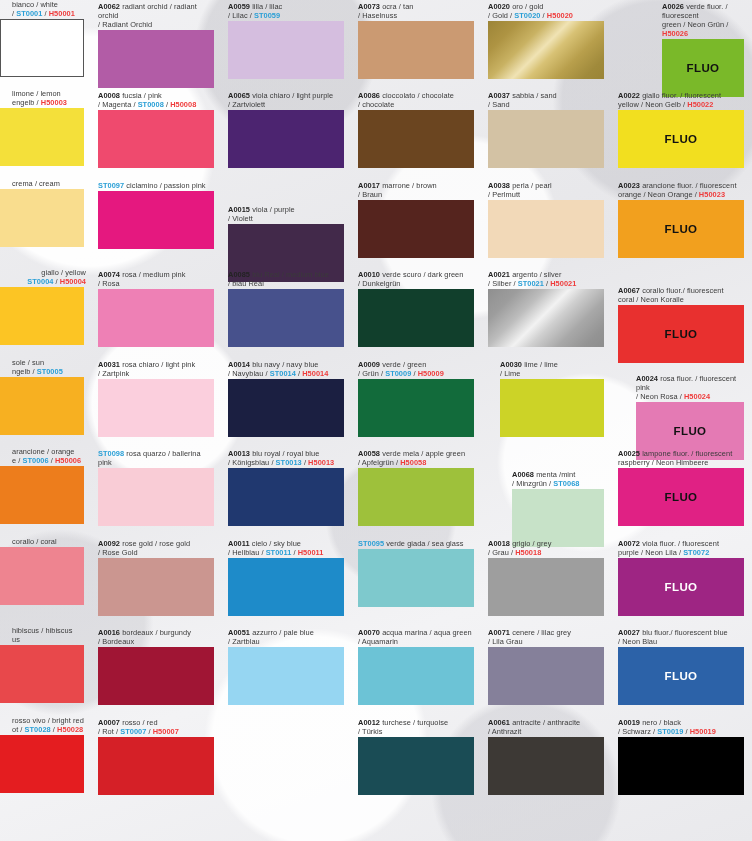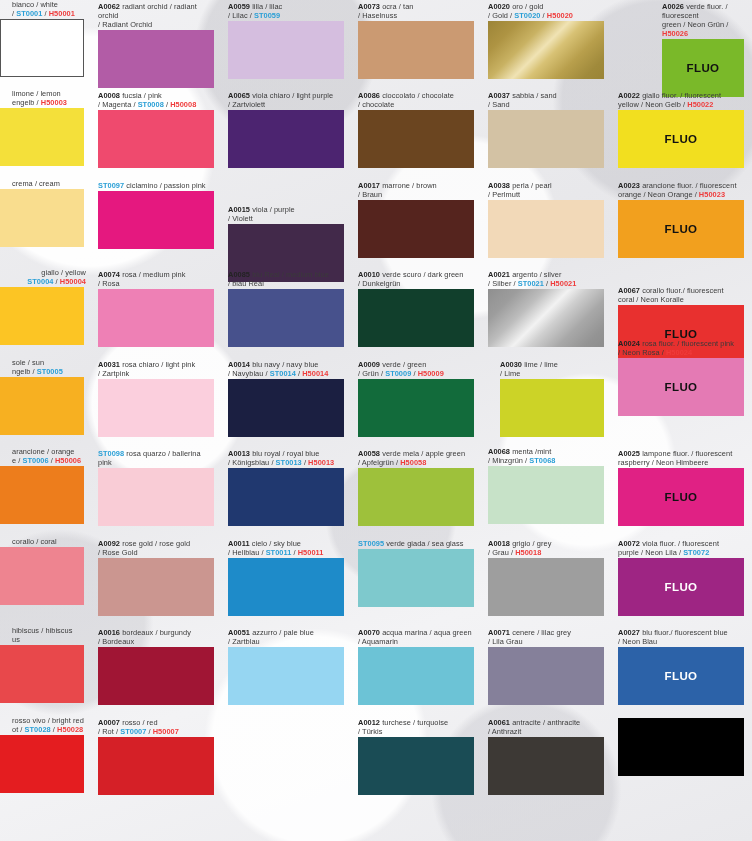--- a/index.html
+++ b/index.html
@@ -234,21 +234,21 @@
         <div class="sw" title="perla / pearl" style="background: rgb(242, 217, 184);"></div>
       </div>
       <div class="cell" style="top: 270px;">
         <div class="lbl"><b>A0021</b> argento / silver<br>/ Silber / <span class="st">ST0021</span> / <span class="hs">H50021</span></div>
         <div class="sw" title="argento / silver" style="background: linear-gradient(135deg, rgb(143, 143, 143) 0%, rgb(157, 157, 157) 18%, rgb(189, 189, 189) 33%, rgb(242, 242, 242) 47%, rgb(207, 207, 207) 57%, rgb(168, 168, 168) 73%, rgb(148, 148, 148) 88%, rgb(141, 141, 141) 100%);"></div>
       </div>
       <div class="cell" style="top: 359.5px; margin-left: 12px;">
         <div class="lbl"><b>A0030</b> lime / lime<br>/ Lime</div>
         <div class="sw" title="lime / lime" style="background: rgb(204, 211, 39);"></div>
       </div>
-      <div class="cell" style="top: 447px;">
+      <div class="cell" style="top: 470px; margin-left: 24px;">
         <div class="lbl"><b>A0068</b> menta /mint<br>/ Minzgrün / <span class="st">ST0068</span></div>
         <div class="sw" title="menta /mint" style="background: rgb(199, 226, 200);"></div>
       </div>
       <div class="cell" style="top: 538.5px;">
         <div class="lbl"><b>A0018</b> grigio / grey<br>/ Grau / <span class="hs">H50018</span></div>
         <div class="sw" title="grigio / grey" style="background: rgb(158, 158, 158);"></div>
       </div>
       <div class="cell" style="top: 628px;">
         <div class="lbl"><b>A0071</b> cenere / lilac grey<br>/ Lila Grau</div>
         <div class="sw" title="cenere / lilac grey" style="background: rgb(133, 128, 154);"></div>
@@ -276,21 +276,21 @@
         <div class="sw" title="arancione fluor. / fluorescent orange / Neon Orange / H50023" style="background: rgb(242, 160, 30);">
           <div class="fluo dark">FLUO</div>
         </div>
       </div>
       <div class="cell" style="top: 286px;">
         <div class="lbl"><b>A0067</b> corallo fluor./ fluorescent<br>coral / Neon Koralle</div>
         <div class="sw" title="corallo fluor./ fluorescent coral / Neon Koralle" style="background: rgb(232, 48, 47);">
           <div class="fluo dark">FLUO</div>
         </div>
       </div>
-      <div class="cell" style="top: 339px;">
+      <div class="cell" style="top: 374px; margin-left: 18px;">
         <div class="lbl"><b>A0024</b> rosa fluor. / fluorescent pink<br>/ Neon Rosa / <span class="hs">H50024</span></div>
         <div class="sw" title="rosa fluor. / fluorescent pink / Neon Rosa / H50024" style="background: rgb(228, 122, 180);">
           <div class="fluo dark">FLUO</div>
         </div>
       </div>
       <div class="cell" style="top: 449px;">
         <div class="lbl"><b>A0025</b> lampone fluor. / fluorescent<br>raspberry / Neon Himbeere</div>
         <div class="sw" title="lampone fluor. / fluorescent raspberry / Neon Himbeere" style="background: rgb(224, 33, 132);">
           <div class="fluo dark">FLUO</div>
         </div>
@@ -301,16 +301,17 @@
           <div class="fluo light">FLUO</div>
         </div>
       </div>
       <div class="cell" style="top: 628px;">
         <div class="lbl"><b>A0027</b> blu fluor./ fluorescent blue<br>/ Neon Blau</div>
         <div class="sw" title="blu fluor./ fluorescent blue / Neon Blau" style="background: rgb(44, 98, 168);">
           <div class="fluo light">FLUO</div>
         </div>
       </div>
       <div class="cell" style="top: 717.5px;">
+        <div class="lbl"><b>A0019</b> nero / black<br>/ Schwarz / <span class="st">ST0019</span> / <span class="hs">H50019</span></div>
         <div class="sw" title="nero / black / Schwarz / ST0019 / H50019" style="background: rgb(0, 0, 0);"></div>
       </div>
     </div>
   </div>
 
 </body></html>

